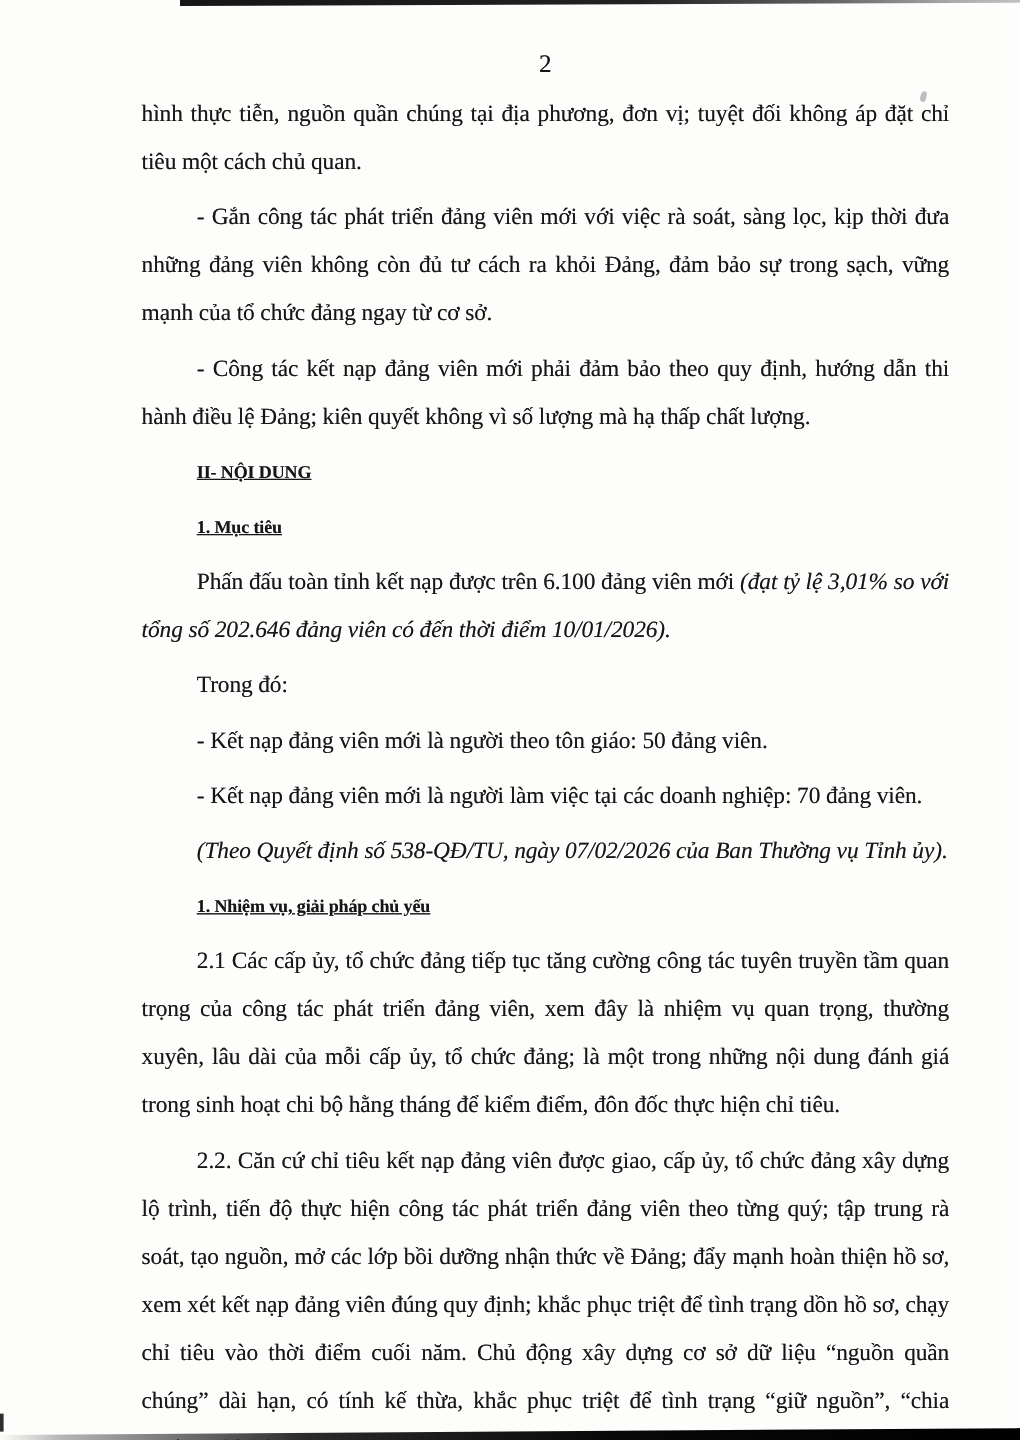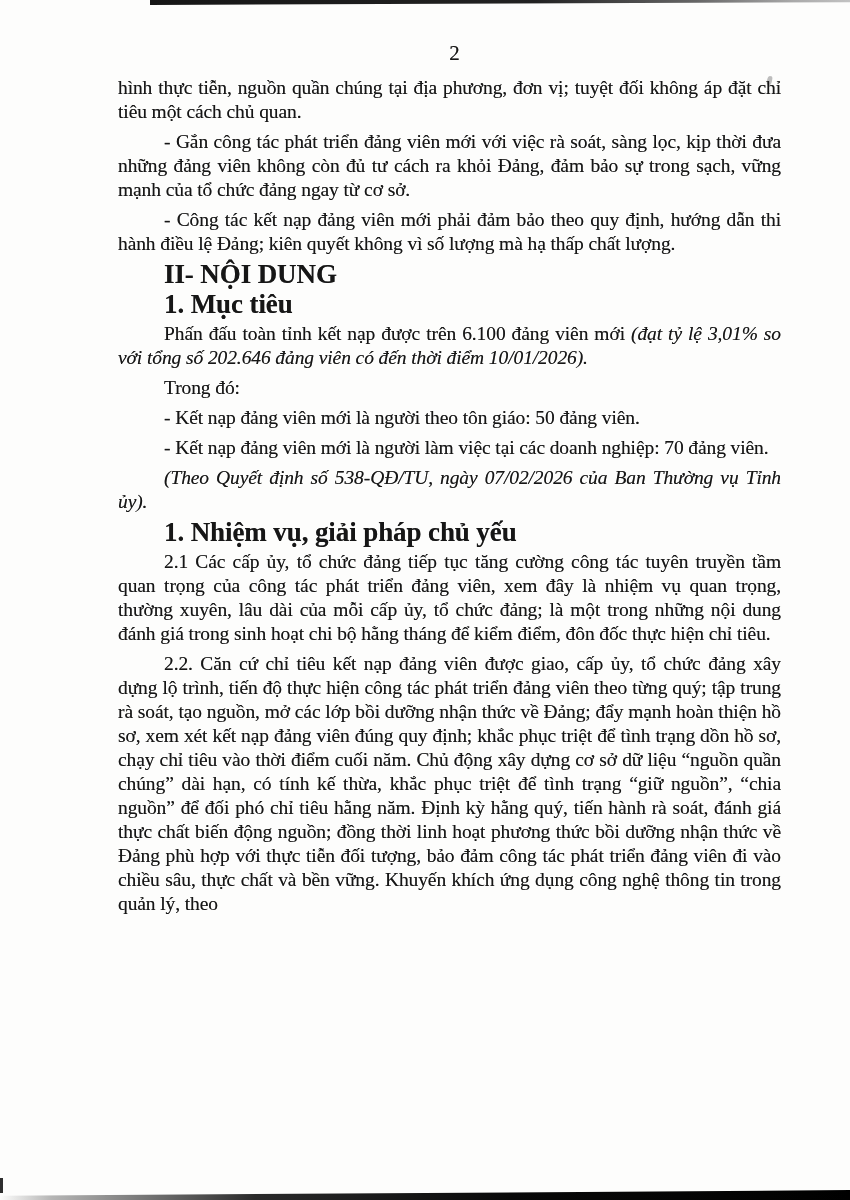--- a/index.html
+++ b/index.html
@@ -17,34 +17,35 @@
     left:118px;top:40px;
     width:673px;
   }
   .page-number{
     text-align:center;
     font-size:21px;
     line-height:26px;
     margin:0 0 10px 0;
   }
   p.block{
-    margin:0 10px 6px 0;
+    margin:0 0 6px 0;
     font-size:19.5px;
-    line-height:24px;
+    line-height:40px;
     text-align:justify;
     text-justify:inter-word;
     text-indent:46px;
     letter-spacing:-0.1px;
   }
   p.block.no-indent{text-indent:0;}
   p.block.heading{
     font-weight:700;
     text-align:left;
-    font-size:27px;
+    font-size:15px;
     margin-top:5px;
+    text-decoration:underline;
   }
   .b{font-weight:400;}
   .i{font-style:italic;}
   
   .scan-top{
     position:absolute;top:0;left:150px;width:700px;height:5px;
     background:linear-gradient(to right,#161616 0%,#222 55%,#666 78%,#aaa 92%,#c2c2c2 100%);
     clip-path:polygon(0 0,100% 0,100% 45%,0 100%);
   }
   .scan-bottom{

